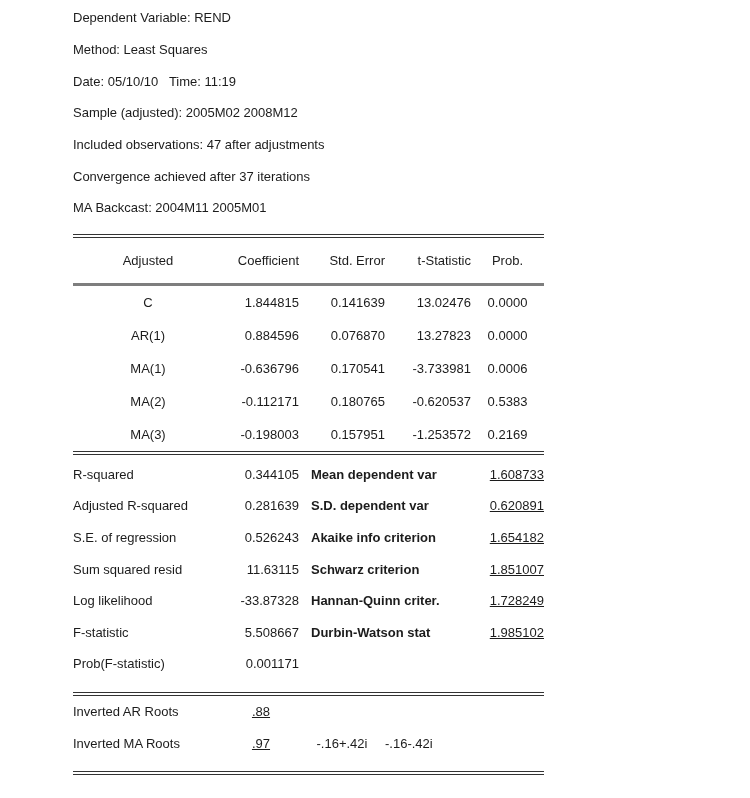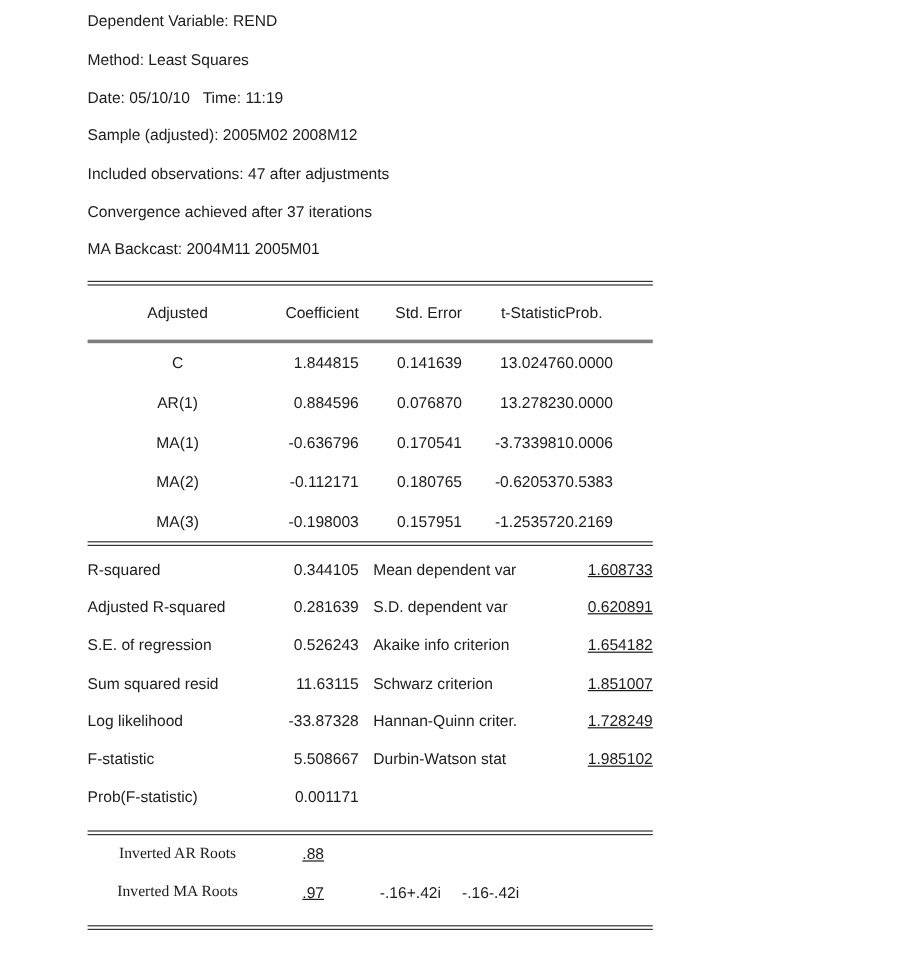--- a/index.html
+++ b/index.html
@@ -35,28 +35,28 @@
   .stats-row { height: 31.6px; }
   .roots-row { height: 31.6px; }
 
   .stats-section { padding-top: 3px; padding-bottom: 12px; }
   .roots-section { padding-bottom: 12px; }
 
   .c-var   { width: 150px; text-align: center; }
   .c-coef  { width: 76px;  text-align: right; }
   .c-se    { width: 86px;  text-align: right; }
   .c-tstat { width: 86px;  text-align: right; }
-  .c-prob  { width: 73px;  text-align: left; }
+  .c-prob  { width: 73px;  text-align: center; }
 
   .s-label1 { width: 160px; text-align: left; }
   .s-value1 { width: 66px;  text-align: right; }
-  .s-label2 { width: 172px; margin-left: 12px; text-align: left; }
+  .s-label2 { width: 172px; margin-left: 12px; text-align: left; font-weight: bold; }
   .s-value2 { flex: 1; text-align: right; text-decoration: underline; }
 
-  .r-label { width: 150px; text-align: center; font-family: Liberation Serif, serif; }
+  .r-label { width: 150px; text-align: left; }
   .r-v1 { width: 76px; text-align: center; text-decoration: underline; }
   .r-v2 { width: 86px; text-align: center; }
   .r-v3 { width: 86px; text-align: left; }
 </style>
 </head>
 <body>
 
 <div class="page">
 
   <div>

